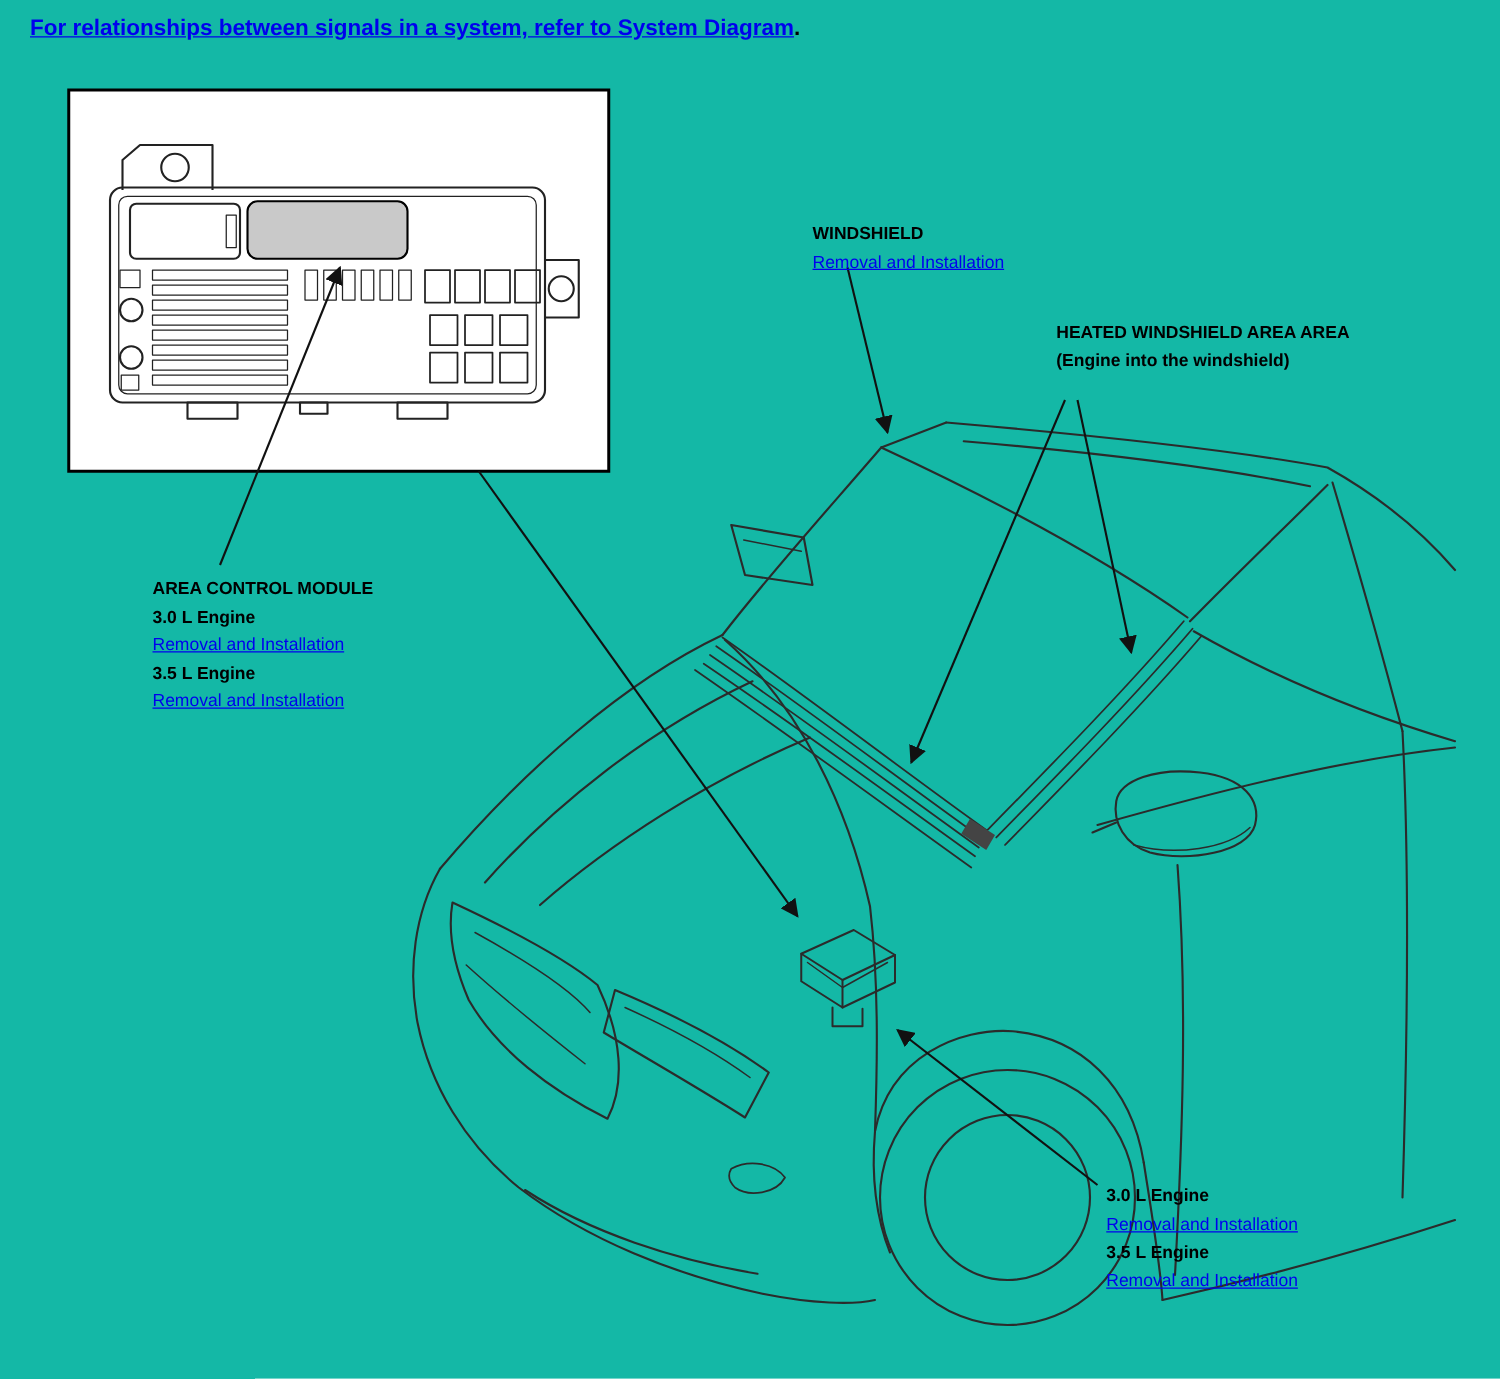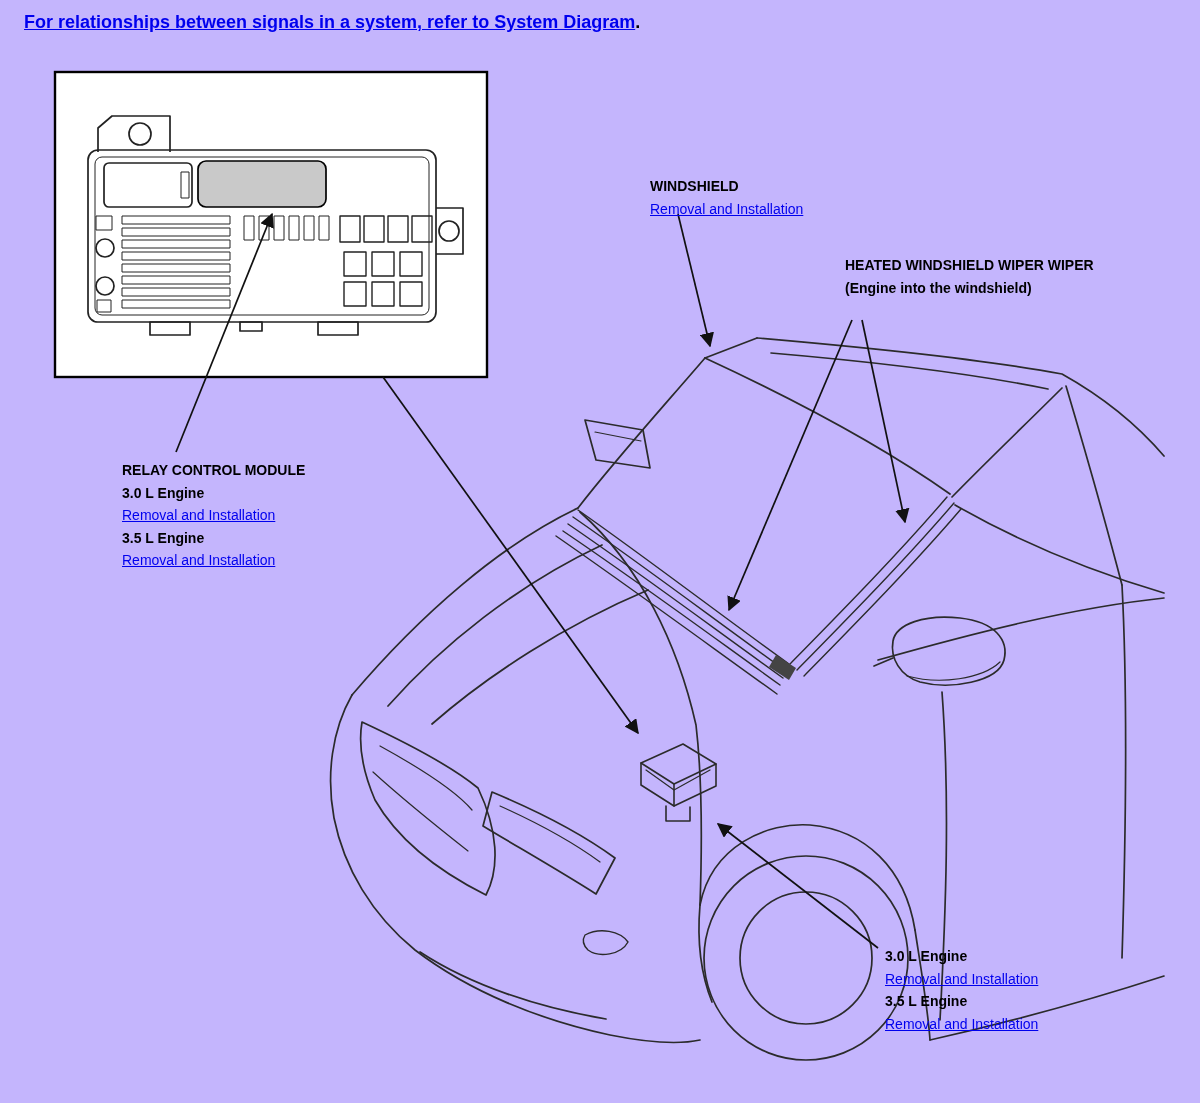--- a/index.html
+++ b/index.html
@@ -1,17 +1,17 @@
 <!DOCTYPE html>
 <html style="--color-link: #0000EE; --color-module_fill: #c9c9c9; --color-line: #2b2b2b;"><head>
 <meta charset="utf-8">
 <style>
   html, body { margin: 0; padding: 0; background: #ffffff; }
   body { font-family: "Liberation Sans", sans-serif; color: #000; }
-  .page { position: relative; width: 1200px; height: 1103px; background: #c4b5fd; overflow: hidden; }
+  .page { position: relative; width: 1200px; height: 1103px; background: #14b8a6; overflow: hidden; }
   svg.scene { position: absolute; left: 0; top: 0; }
 
   .intro { position: absolute; left: 24px; top: 12px; margin: 0; font-size: 18px; font-weight: bold; z-index: 2; }
   a.link { color: var(--color-link, #0000EE); text-decoration: underline; cursor: pointer; }
   .intro .suffix { color: #000; text-decoration: none; }
 
   .callout { position: absolute; font-size: 14px; line-height: 22.5px; z-index: 2; }
   .callout .line { white-space: nowrap; }
   .callout .bold { font-weight: bold; }
 </style>
@@ -174,26 +174,26 @@
   </svg>
 
   <p class="intro"><a class="link">For relationships between signals in a system, refer to System Diagram</a><span class="suffix">.</span></p>
 
   <div class="callout" style="left:650px; top:175px;">
     <div class="line bold">WINDSHIELD</div>
     <div class="line"><a class="link">Removal and Installation</a></div>
   </div>
 
   <div class="callout" style="left:845px; top:254px;">
-    <div class="line bold">HEATED WINDSHIELD WIPER WIPER</div>
+    <div class="line bold">HEATED WINDSHIELD AREA AREA</div>
     <div class="line bold">(Engine into the windshield)</div>
   </div>
 
   <div class="callout" style="left:122px; top:459px;">
-    <div class="line bold">RELAY CONTROL MODULE</div>
+    <div class="line bold">AREA CONTROL MODULE</div>
     <div class="line bold">3.0 L Engine</div>
     <div class="line"><a class="link">Removal and Installation</a></div>
     <div class="line bold">3.5 L Engine</div>
     <div class="line"><a class="link">Removal and Installation</a></div>
   </div>
 
   <div class="callout" style="left:885px; top:945px;">
     <div class="line bold">3.0 L Engine</div>
     <div class="line"><a class="link">Removal and Installation</a></div>
     <div class="line bold">3.5 L Engine</div>

